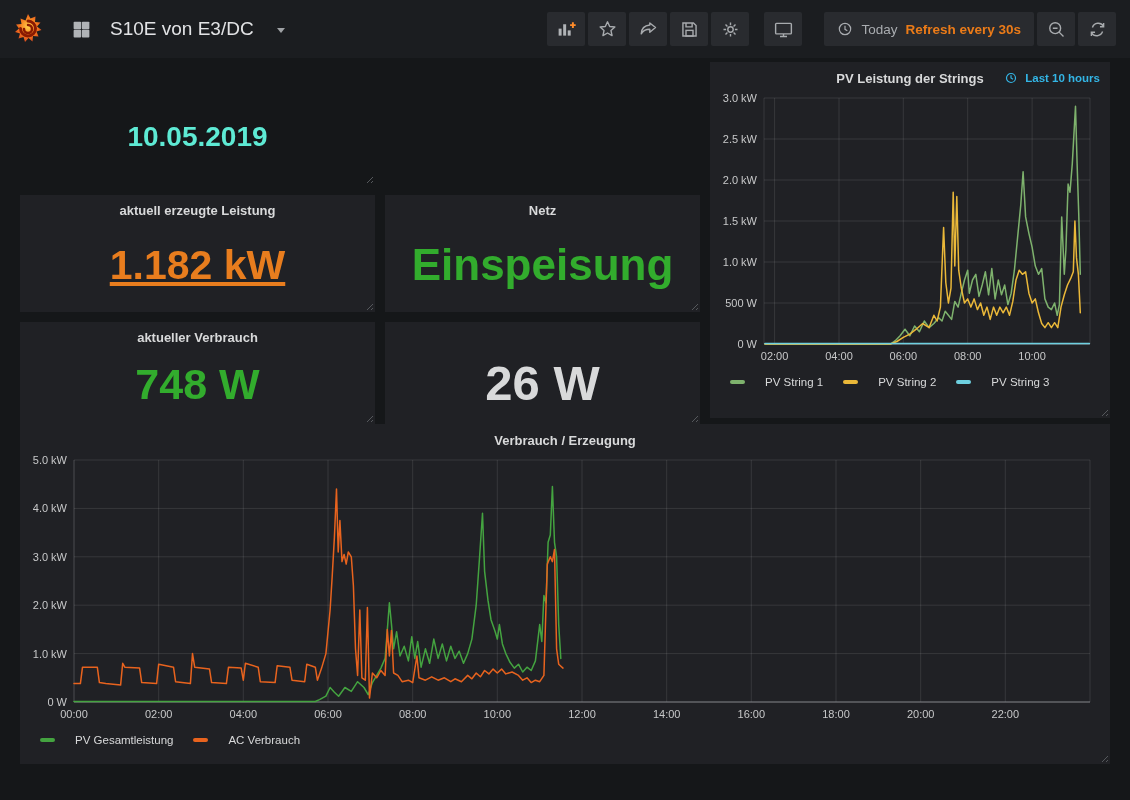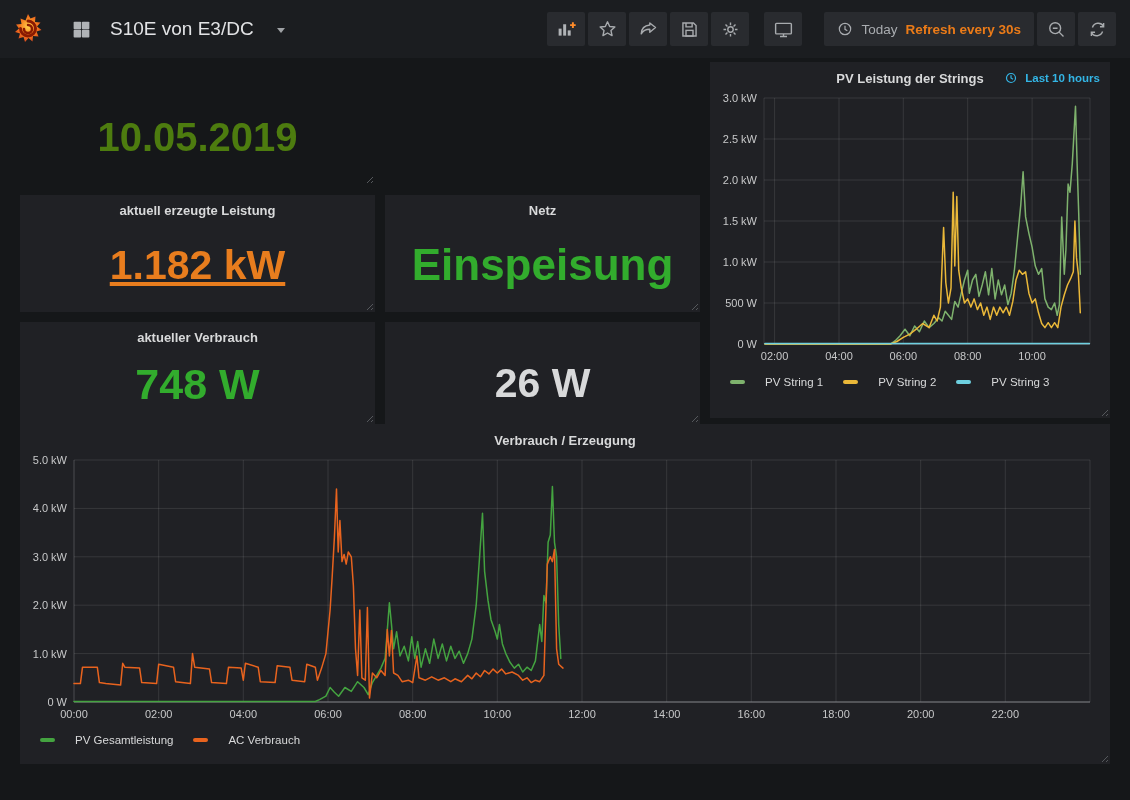--- a/index.html
+++ b/index.html
@@ -163,21 +163,21 @@
         <path class="stroke" d="M5 19.4v-4.2h4.2"></path>
       </svg>
     </button>
   </div>
 </nav>
 
 <main class="dashboard">
 
   <section class="panel transparent stat-panel" style="left:20px;top:10px;width:355px;height:117px">
     <h2 class="panel-title"></h2>
-    <div class="stat-value" style="font-size: 40px; color: #4d7c0f;">10.05.2019</div>
+    <div class="stat-value" style="font-size: 28px; color: #5eead4;">10.05.2019</div>
     <span class="resize-handle"></span>
   </section>
 
 
   <section class="panel stat-panel" style="left:20px;top:137px;width:355px;height:117px">
     <h2 class="panel-title">aktuell erzeugte Leistung</h2>
     <div class="stat-value" style="font-size: 41px; color: rgb(232, 125, 30); text-decoration: underline;">1.182 kW</div>
     <span class="resize-handle"></span>
   </section>
 
@@ -188,21 +188,21 @@
   </section>
 
   <section class="panel stat-panel" style="left:20px;top:264px;width:355px;height:102px">
     <h2 class="panel-title">aktueller Verbrauch</h2>
     <div class="stat-value" style="font-size: 43px; color: rgb(50, 172, 45);">748 W</div>
     <span class="resize-handle"></span>
   </section>
 
   <section class="panel stat-panel" style="left:385px;top:264px;width:315px;height:102px">
     <h2 class="panel-title"></h2>
-    <div class="stat-value" style="font-size: 41px; color: rgb(216, 217, 218);">26 W</div>
+    <div class="stat-value" style="font-size: 49px; color: rgb(216, 217, 218);">26 W</div>
     <span class="resize-handle"></span>
   </section>
 
   <section class="panel graph-panel" style="left:710px;top:4px;width:400px;height:356px">
     <div class="graph-header">
       <h2>PV Leistung der Strings</h2>
       <span class="time-range">
         <svg viewBox="0 0 24 24">
           <circle cx="12" cy="12" r="9" fill="none" stroke="#33b5e5" stroke-width="2.4"></circle>
           <path d="M12 6.5v5.5l4 2.5" fill="none" stroke="#33b5e5" stroke-width="2.4"></path>

